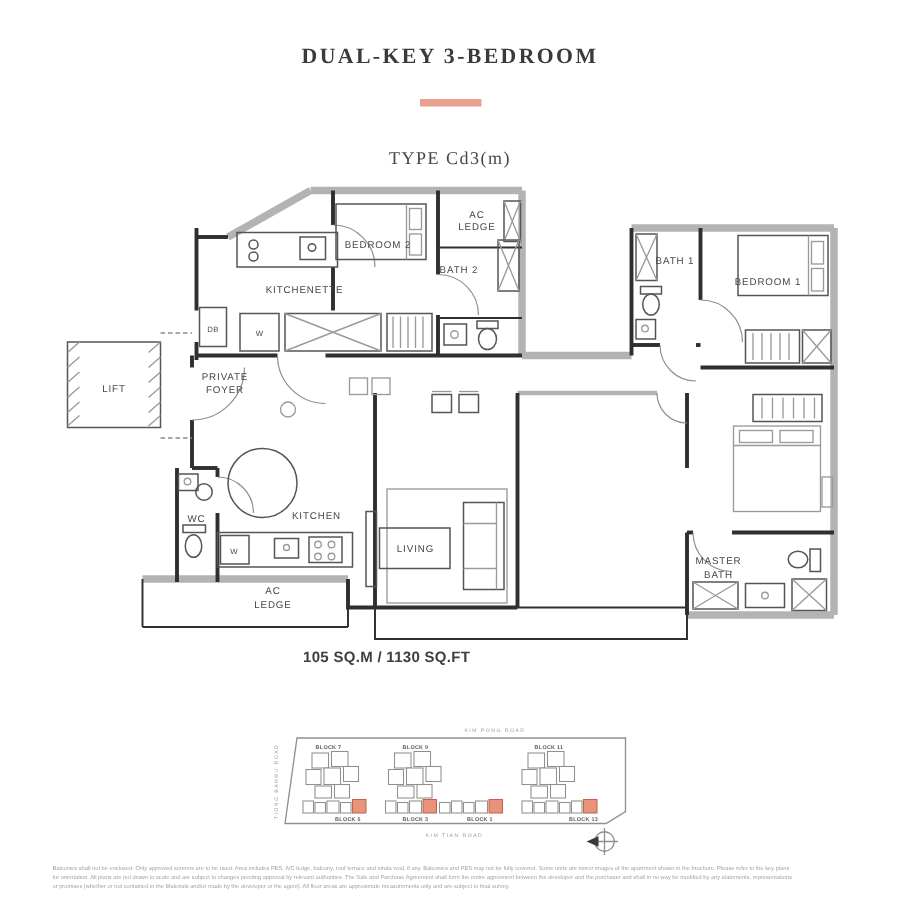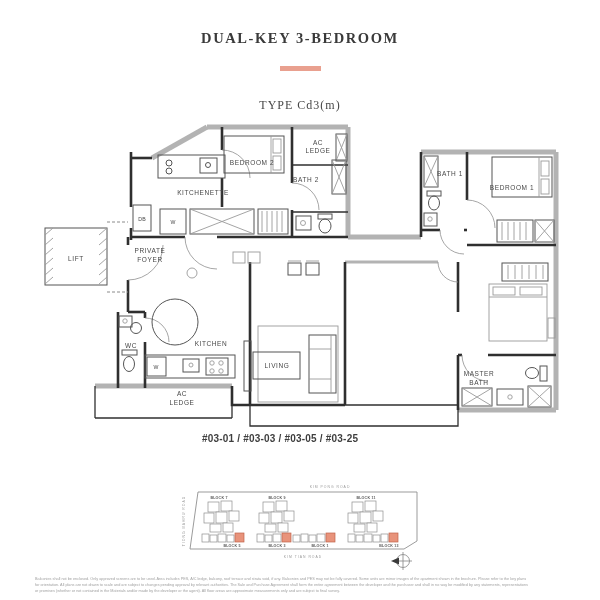--- a/index.html
+++ b/index.html
@@ -401,21 +401,21 @@
       <g>
         <circle class="sp" cx="403" cy="561" r="6.5"></circle>
         <path class="sp" d="M394,561 L412,561 M403,552 L403,570"></path>
         <polygon points="391,561 399,557.5 399,564.5" fill="#3a3a3a"></polygon>
       </g>
     </g>
   </svg>
 
 
   <div class="unit-info">
-    <div>#03-01 / #03-03 / #03-05 / #03-25</div>
+    <div>105 SQ.M / 1130 SQ.FT</div>
   </div>
 
   <div class="disclaimer">
     <div>Balconies shall not be enclosed. Only approved screens are to be used. Area includes PES, A/C ledge, balcony, roof terrace and strata void, if any. Balconies and PES may not be fully covered. Some units are mirror images of the apartment shown in the brochure. Please refer to the key plans</div>
     <div>for orientation. All plans are not drawn to scale and are subject to changes pending approval by relevant authorities. The Sale and Purchase Agreement shall form the entire agreement between the developer and the purchaser and shall in no way be modified by any statements, representations</div>
     <div>or promises (whether or not contained in the Materials and/or made by the developer or the agent). All floor areas are approximate measurements only and are subject to final survey.</div>
   </div>
 
 </div>
 

